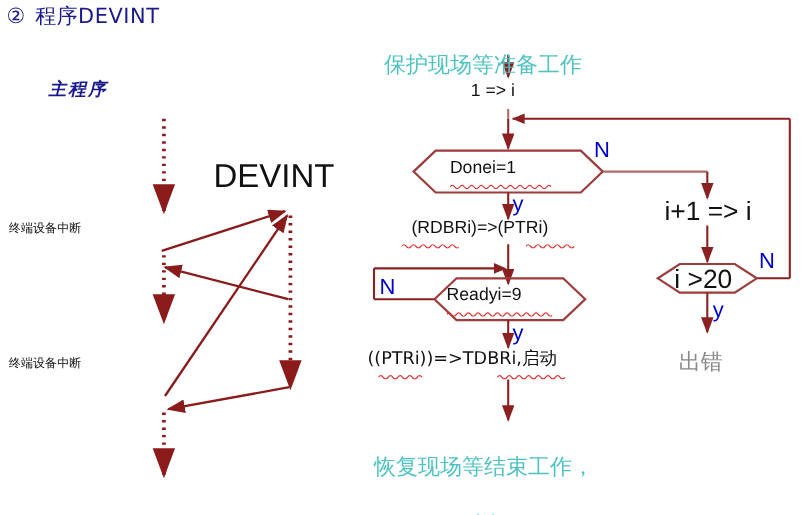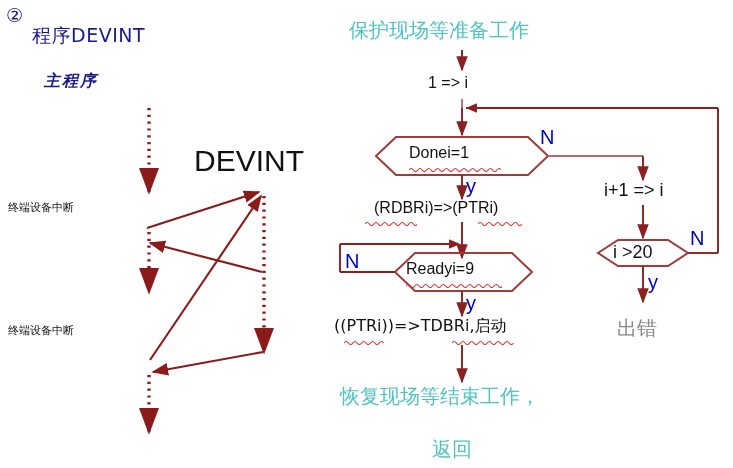--- a/index.html
+++ b/index.html
@@ -17,23 +17,23 @@
   .teal   {color:#4fc3c3;}
   .gray   {color:#888888;}
 
   .title      {font-size:19px;letter-spacing:.5px;}
   .script     {font-size:16px;font-style:italic;font-weight:bold;
                font-family:"DejaVu Serif",serif;letter-spacing:2px;margin-left:8px;}
   .cn         {font-family:"DejaVu Sans","Liberation Sans",sans-serif;}
   .lbl-cn     {font-size:11px;}
   .devint     {font-size:30px;}
   .fc-text    {font-size:16px;}
-  .fc-small   {font-size:18px;}
+  .fc-small   {font-size:24px;}
   .branch     {font-size:20px;font-weight:normal;}
-  .teal-cn    {font-size:20px;font-family:"DejaVu Serif",serif;}
+  .teal-cn    {font-size:20px;font-family:"DejaVu Serif",serif;margin-top:28px;}
   .gray-cn    {font-size:20px;font-family:"DejaVu Serif",serif;}
 
   
   .squig{position:absolute;height:4px;}
 </style>
 </head>
 <body>
 
 <svg id="canvas" viewBox="0 0 733 468">
   <defs>
@@ -97,21 +97,21 @@
     <line x1="462" y1="345" x2="462" y2="382" marker-end="url(#ah2)"></line>
 
     <line x1="643" y1="205" x2="643" y2="238" marker-end="url(#ah2)"></line>
     <polygon points="618,240 668,240 688,253 668,266 618,266 598,253" stroke="#9e3b3b" stroke-width="2" fill="none"></polygon>
 
     <line x1="643" y1="266" x2="643" y2="302" marker-end="url(#ah2)"></line>
   </g>
 </svg>
 
 <div class="txt title navy cn" style="left:6px;top:6px;">②</div>
-<div class="txt title navy cn" style="left:32px;top:6px;margin-top:20px;">程序DEVINT</div>
+<div class="txt title navy cn" style="left:32px;top:6px;">程序DEVINT</div>
 
 <div class="txt script navy cn" style="left:36px;top:73px;">主程序</div>
 
 <div class="txt devint black" style="left:194px;top:146px;">DEVINT</div>
 
 <div class="txt lbl-cn black cn" style="left:8px;top:202px;">终端设备中断</div>
 <div class="txt lbl-cn black cn" style="left:8px;top:325px;">终端设备中断</div>
 
 <div class="txt teal-cn teal cn" style="left:349px;top:20px;">保护现场等准备工作</div>
 

